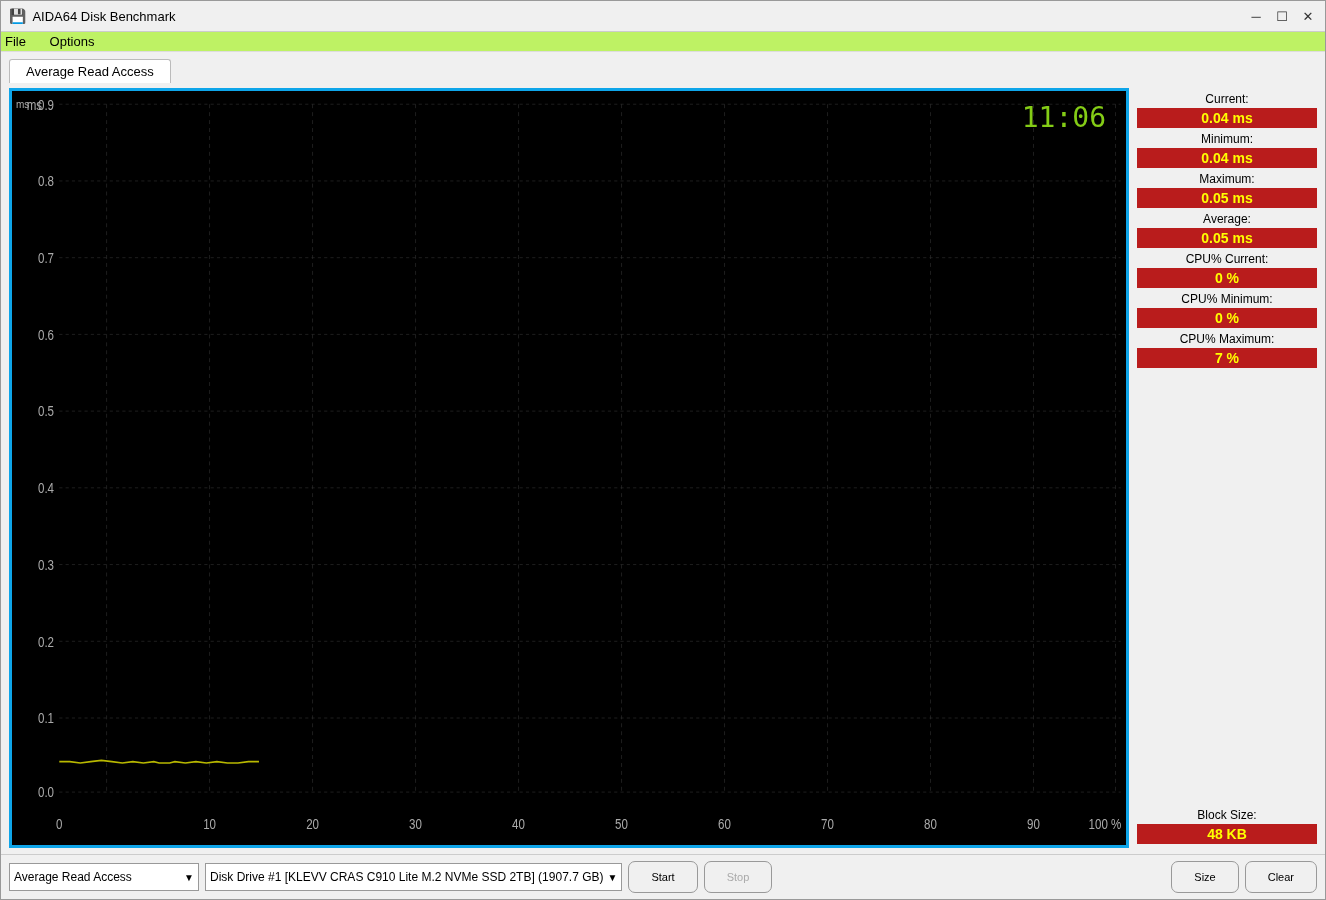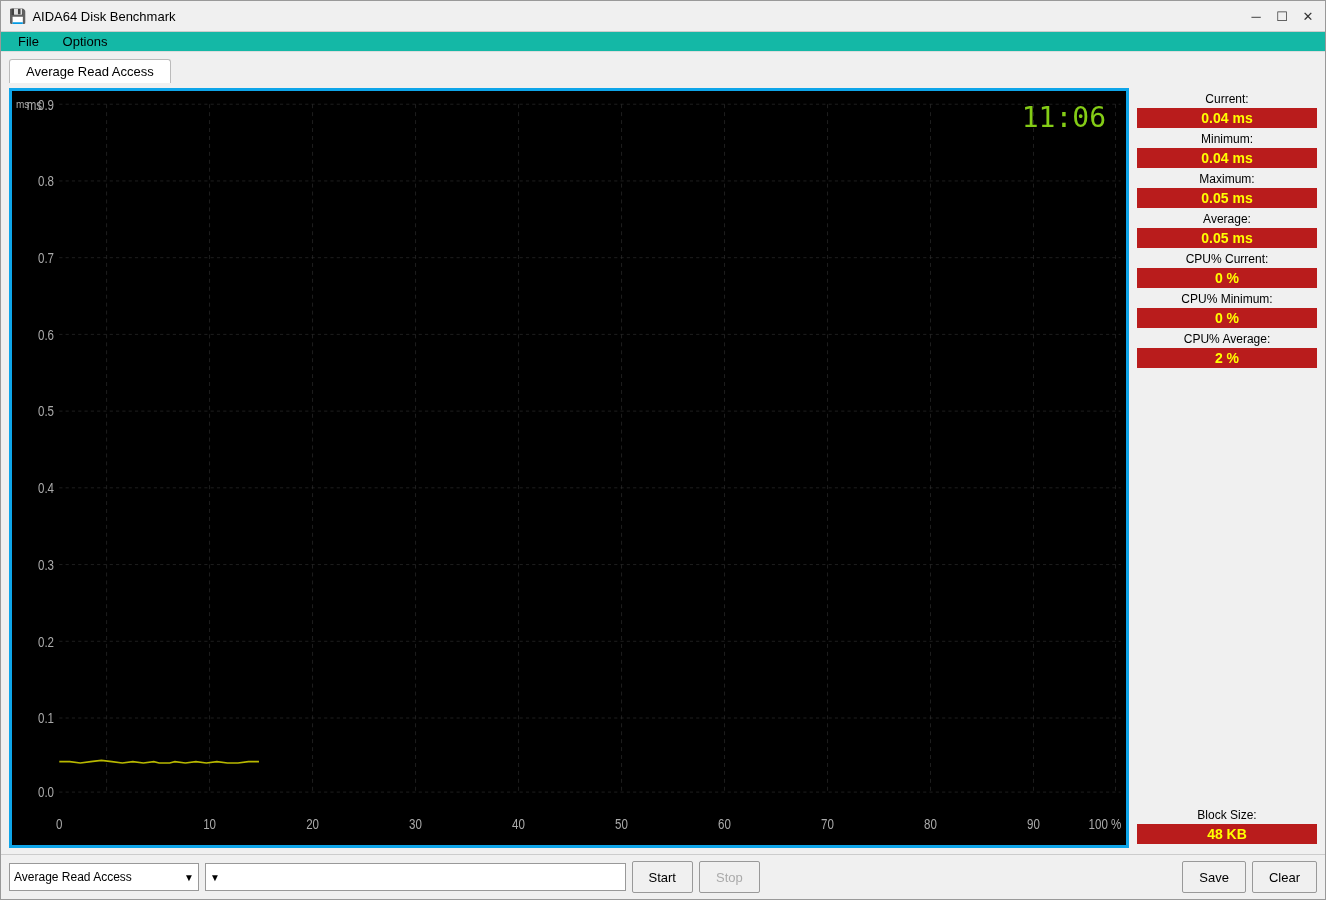--- a/index.html
+++ b/index.html
@@ -10,21 +10,21 @@
       display: flex;
       align-items: center;
       padding: 6px 8px;
       border-bottom: 1px solid #ccc;
       justify-content: space-between;
     }
     .title-bar-left { display: flex; align-items: center; gap: 6px; font-size: 13px; font-weight: normal; }
     .title-bar-controls { display: flex; gap: 8px; }
     .title-bar-btn { width: 18px; height: 18px; display: flex; align-items: center; justify-content: center; cursor: pointer; font-size: 13px; color: #333; background: none; border: none; }
 
-    .menu-bar { padding: 2px 13px; background: #14b8a6; border-bottom: 1px solid #ddd; }
+    .menu-bar { padding: 2px 0; background: #bef264; border-bottom: 1px solid #ddd; }
     .menu-bar span { margin-right: 12px; cursor: pointer; padding: 2px 4px; font-size: 13px; }
 
     .tab-bar { padding: 6px 8px 0 8px; display: flex; gap: 2px; }
     .tab {
       background: #f0f0f0;
       border: 1px solid #bbb;
       border-bottom: none;
       padding: 4px 16px;
       font-size: 13px;
       cursor: pointer;
@@ -85,26 +85,26 @@
       cursor: pointer;
       display: flex;
       align-items: center;
       gap: 4px;
     }
     .dropdown-benchmark { width: 190px; }
     .dropdown-disk { flex: 1; }
 
     .btn {
       height: 32px;
-      padding: 0 16px;
+      padding: 0 22px;
       border: 1px solid #999;
       background: #f0f0f0;
-      font-size: 13px;
+      font-size: 11px;
       cursor: pointer;
-      border-radius: 2px;
+      border-radius: 7px;
     }
     .btn-disabled { color: #aaa; cursor: default; }
 
     .spacer { flex: 1; }
 
     .timer-display { position: absolute; top: 10px; right: 20px; color: #84cc16; font-size: 28px; font-weight: normal; font-family: monospace; }
 
     .block-size-section { display: flex; flex-direction: column; gap: 2px; margin-top: auto; }
 
     .window-frame {
@@ -230,47 +230,48 @@
       <div class="stat-group">
         <div class="stat-label">CPU% Current:</div>
         <div class="stat-value">0 %</div>
       </div>
 
       <div class="stat-group">
         <div class="stat-label">CPU% Minimum:</div>
         <div class="stat-value">0 %</div>
       </div>
 
-
-      <div class="stat-group">
-        <div class="stat-label">CPU% Average:</div>
-        <div class="stat-value">2 %</div>
-      </div>
+      <div class="stat-group">
+        <div class="stat-label">CPU% Maximum:</div>
+        <div class="stat-value">7 %</div>
+      </div>
+
 
       <div class="stat-group block-size-section">
         <div class="stat-label">Block Size:</div>
         <div class="stat-value">48 KB</div>
       </div>
     </div>
   </div>
 
   <div class="bottom-bar">
 
     <div class="dropdown dropdown-benchmark">
       <span style="font-size:12px;overflow:hidden;white-space:nowrap;text-overflow:ellipsis;flex:1;">Average Read Access</span>
       <span style="font-size:10px;">▼</span>
     </div>
 
     <div class="dropdown dropdown-disk">
+      <span style="font-size:12px;overflow:hidden;white-space:nowrap;text-overflow:ellipsis;flex:1;">Disk Drive #1  [KLEVV CRAS C910 Lite M.2 NVMe SSD 2TB]  (1907.7 GB)</span>
       <span style="font-size:10px;">▼</span>
     </div>
 
     <button class="btn">Start</button>
 
     <button class="btn btn-disabled" disabled="">Stop</button>
 
     <div class="spacer"></div>
 
-    <button class="btn">Save</button>
+    <button class="btn">Size</button>
 
     <button class="btn">Clear</button>
   </div>
 </div>
 
 </body></html>

